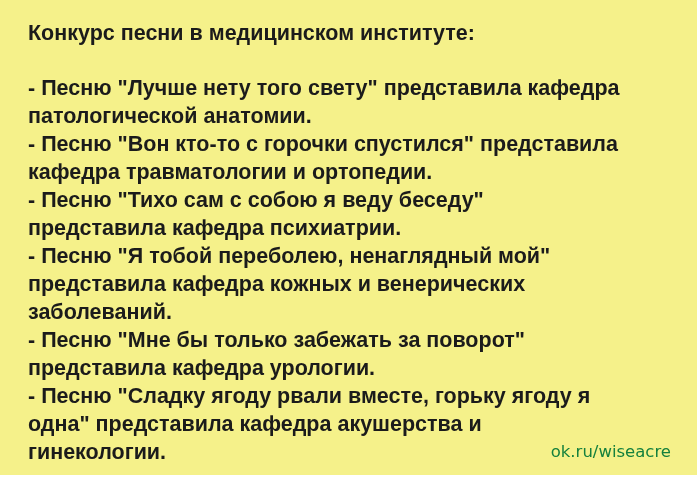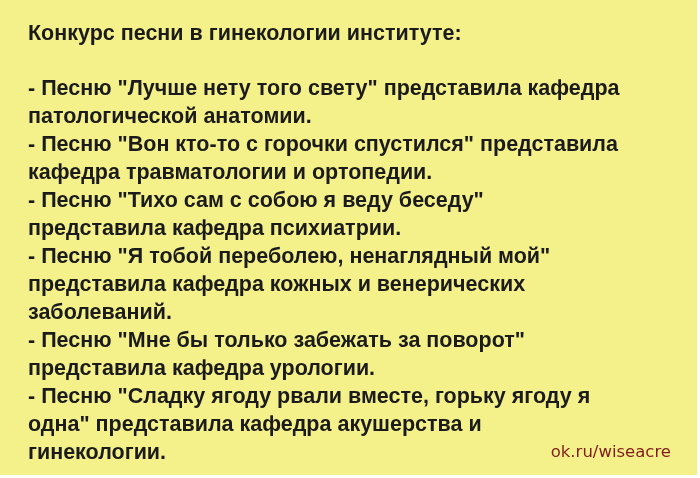--- a/index.html
+++ b/index.html
@@ -46,28 +46,28 @@
     line-height: 28px;
     font-weight: bold;
     color: #1b1b1b;
   }
   .watermark {
     position: absolute;
     right: 26px;
     bottom: 14px;
     font-family: "DejaVu Sans", sans-serif;
     font-size: 16.5px;
-    color: #7f1d1d;
+    color: #15803d;
   }
 </style>
 </head>
 <body>
 
 <div class="card">
-  <h1 class="title">Конкурс песни в гинекологии институте:</h1>
+  <h1 class="title">Конкурс песни в медицинском институте:</h1>
 
   <div class="items">
     <p>- Песню "Лучше нету того свету" представила кафедра
 патологической анатомии.</p>
     <p>- Песню "Вон кто-то с горочки спустился" представила
 кафедра травматологии и ортопедии.</p>
     <p>- Песню "Тихо сам с собою я веду беседу"
 представила кафедра психиатрии.</p>
     <p>- Песню "Я тобой переболею, ненаглядный мой"
 представила кафедра кожных и венерических

